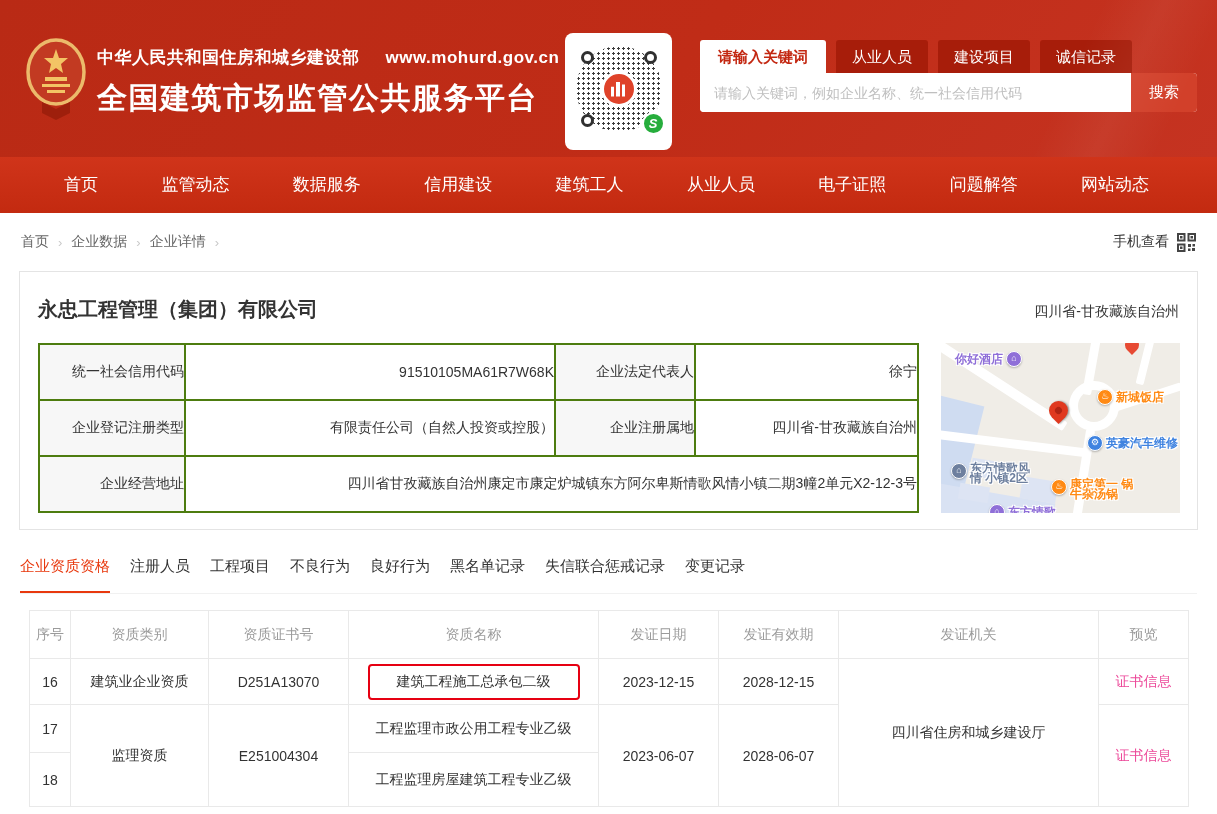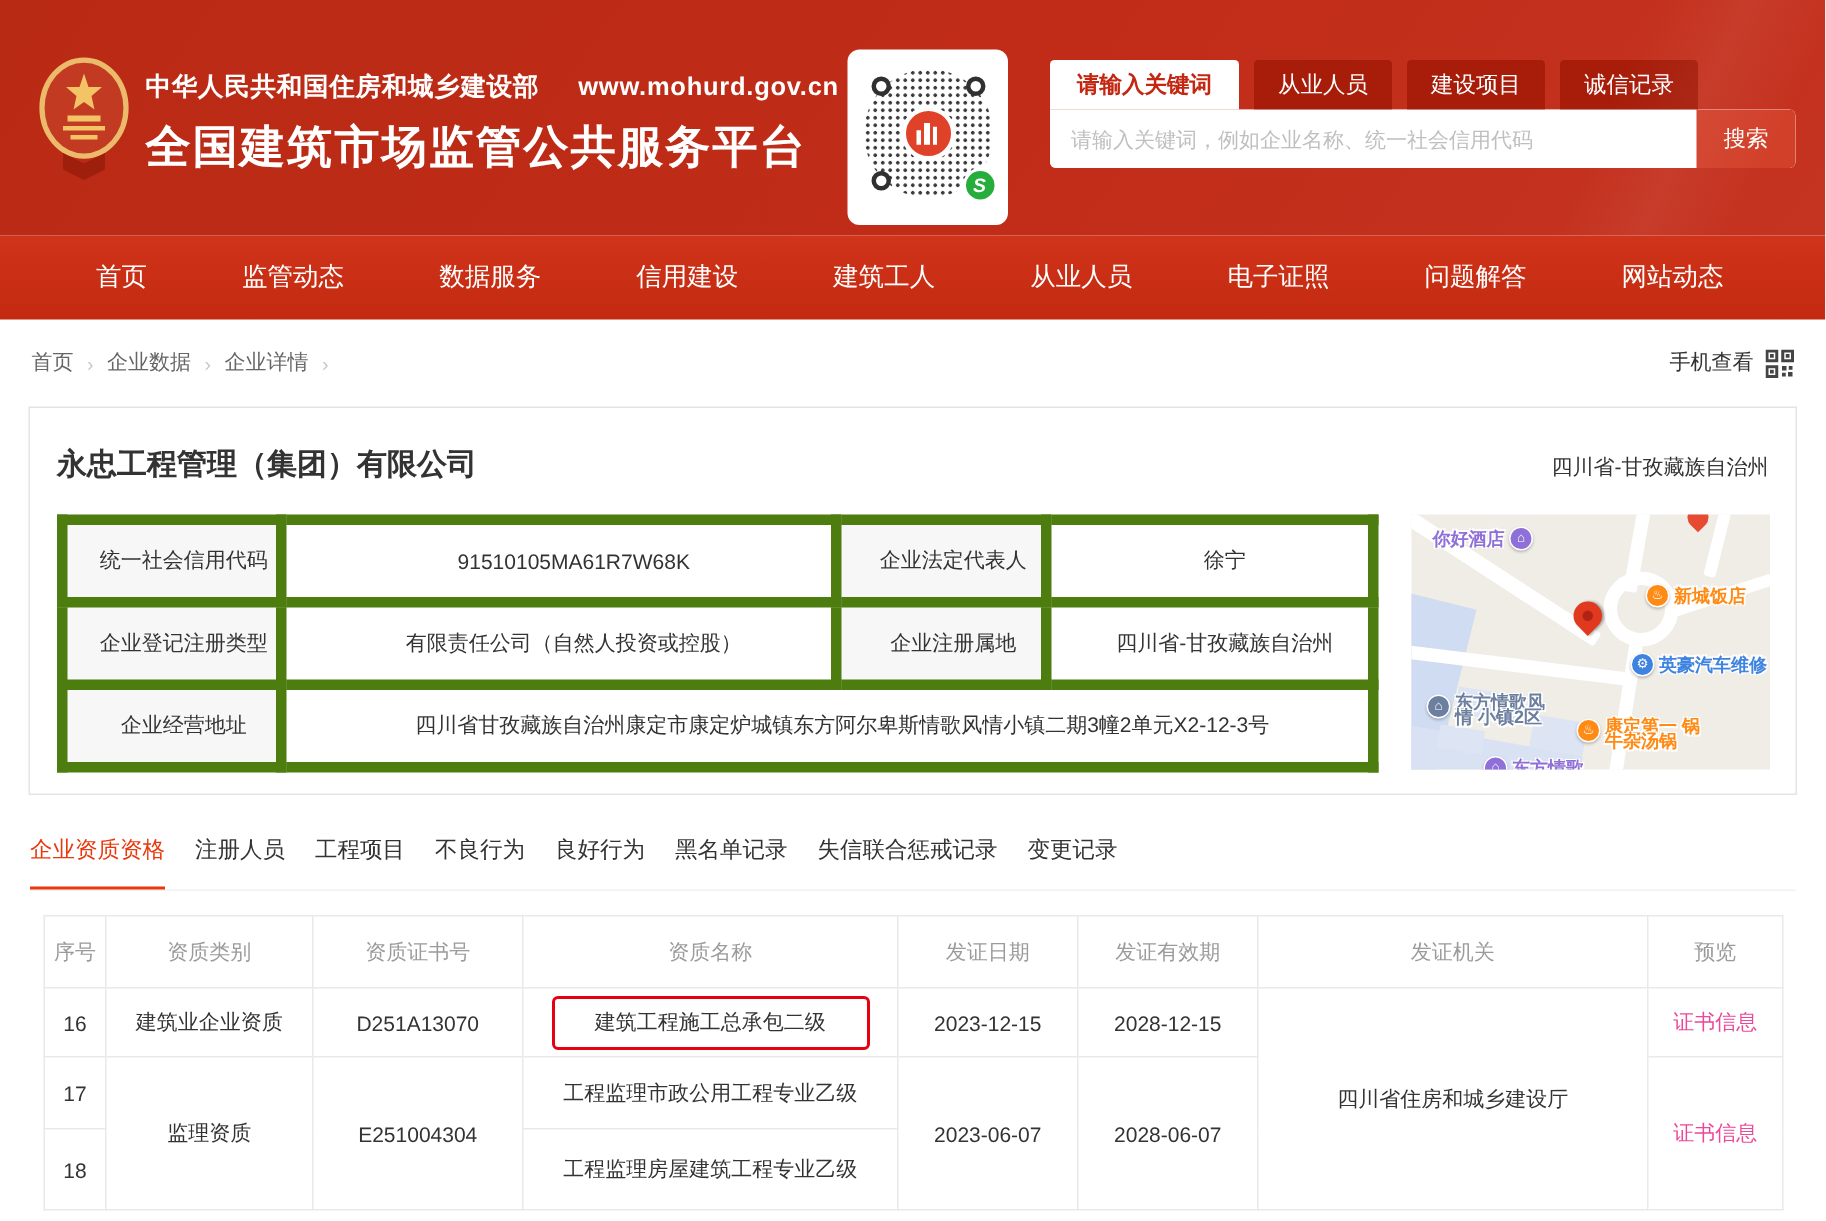--- a/index.html
+++ b/index.html
@@ -53,21 +53,21 @@
   .mobile-view { display:flex; align-items:center; font-size:14px; color:#333; cursor:pointer; }
   .mobile-view svg { margin-left:8px; }
 
   
   .company-card { position:relative; margin:0 19px; height:259px; border:1px solid #e4e4e4; background:#fff; }
   .company-head { display:flex; justify-content:space-between; align-items:baseline; padding:24px 18px 0; }
   .company-name { font-size:20px; font-weight:bold; color:#333; }
   .company-region { font-size:14px; color:#333; }
   .company-body { position:absolute; left:18px; right:17px; top:71px; display:flex; justify-content:space-between; }
   .info-table { border-collapse:collapse; width:881px; table-layout:fixed; }
-  .info-table th, .info-table td { border:7px solid #4d7c0f; height:55px; font-size:14px; color:#333; font-weight:normal; text-align:center; }
+  .info-table th, .info-table td { border:2px solid #4d7c0f; height:55px; font-size:14px; color:#333; font-weight:normal; text-align:right; }
   .info-table th { background:#f7f7f7; padding-left:16px; width:146px; }
   .info-table th.lbl2 { width:140px;margin-left:26px; }
   .info-table td { padding-left:20px; background:#fff; }
   .info-table td.val1 { width:370px; }
 
   
   .map { position:relative; width:239px; height:170px; background:#f0ede7; overflow:hidden; cursor:grab; }
   .water { position:absolute; background:#cfdcf1; }
   .w1 { left:-26px; top:55px; width:52px; height:150px; transform:rotate(14deg); }
   .w2 { left:-10px; top:150px; width:120px; height:60px; transform:rotate(10deg); background:#d9e2f3; }

